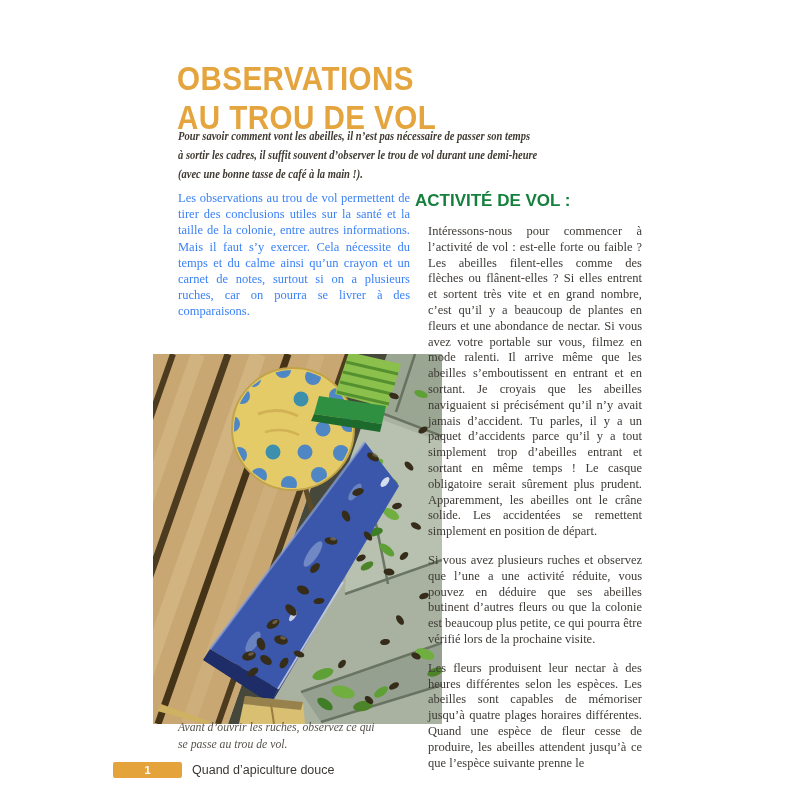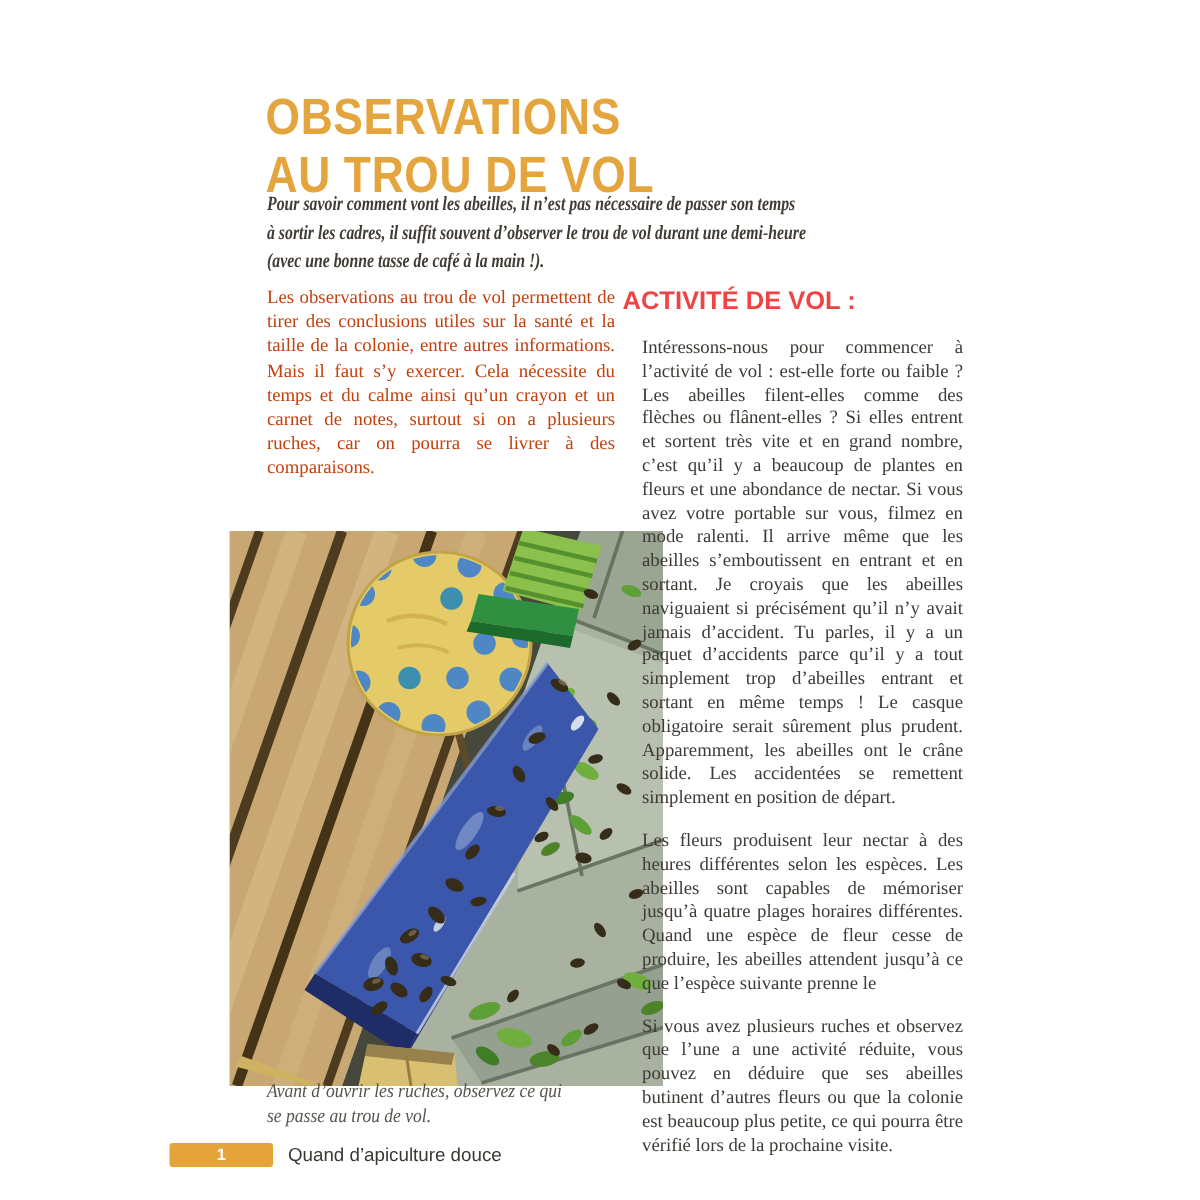--- a/index.html
+++ b/index.html
@@ -22,28 +22,28 @@
   .intro{
     left:178px;top:126px;
     font-size:13.5px;line-height:19px;font-weight:700;font-style:italic;
     color:#403b33;transform:scaleX(0.78);transform-origin:0 0;
   }
   .intro .line{white-space:nowrap;}
 
   
   .col-left{
     left:178px;top:190px;width:232px;
-    font-size:12.5px;line-height:16.2px;text-align:justify;color:#c2410c;
+    font-size:12.5px;line-height:16.2px;text-align:justify;color:#3b82f6;
   }
   .col-right{
     left:415px;top:190px;width:240px;color:#3e3a36;
   }
   .col-right .heading{
     font-family:"Liberation Sans", sans-serif;font-weight:700;
-    font-size:17px;line-height:21px;color:#ef4444;margin:0 0 9px 0;
+    font-size:17px;line-height:21px;color:#15803d;margin:0 0 9px 0;
   }
   .col-right .heading .line{white-space:nowrap;}
   .col-right p{
     margin:13px;font-size:12.5px;line-height:15.8px;text-align:justify;
   }
 
   
   .photo{left:113px;top:338px;width:289px;height:370px;}
   .photo svg{display:block;width:289px;height:370px;}
 
@@ -250,20 +250,20 @@
 <figcaption class="abs caption">
   <div class="line">Avant d’ouvrir les ruches, observez ce qui</div>
   <div class="line">se passe au trou de vol.</div>
 </figcaption>
 
 <div class="abs col-right">
   <h2 class="heading">
     <div class="line">ACTIVITÉ DE VOL :</div>
   </h2>
   <p>Intéressons-nous pour commencer à l’activité de vol : est-elle forte ou faible ? Les abeilles filent-elles comme des flèches ou flânent-elles ? Si elles entrent et sortent très vite et en grand nombre, c’est qu’il y a beaucoup de plantes en fleurs et une abondance de nectar. Si vous avez votre portable sur vous, filmez en mode ralenti.  Il arrive même que les abeilles s’emboutissent en entrant et en sortant. Je croyais que les abeilles naviguaient si précisément qu’il n’y avait jamais d’accident. Tu parles, il y a un paquet d’accidents parce qu’il y a tout simplement trop d’abeilles entrant et sortant en même temps ! Le casque obligatoire serait sûrement plus prudent. Apparemment, les abeilles ont le crâne solide. Les accidentées se remettent simplement en position de départ.</p>
+  <p>Si vous avez plusieurs ruches et observez que l’une a une activité réduite, vous pouvez en déduire que ses abeilles butinent d’autres fleurs ou que la colonie est beaucoup plus petite, ce qui pourra être vérifié lors de la prochaine visite.</p>
   <p>Les fleurs produisent leur nectar à des heures différentes selon les espèces. Les abeilles sont capables de mémoriser jusqu’à quatre plages horaires différentes. Quand une espèce de fleur cesse de produire, les abeilles attendent jusqu’à ce que l’espèce suivante prenne le</p>
-  <p>Si vous avez plusieurs ruches et observez que l’une a une activité réduite, vous pouvez en déduire que ses abeilles butinent d’autres fleurs ou que la colonie est beaucoup plus petite, ce qui pourra être vérifié lors de la prochaine visite.</p>
 </div>
 
 <div class="abs footer-badge">
   <span>1</span>
 </div>
 <div class="abs footer-title">Quand d’apiculture douce</div>
 
 </body></html>

